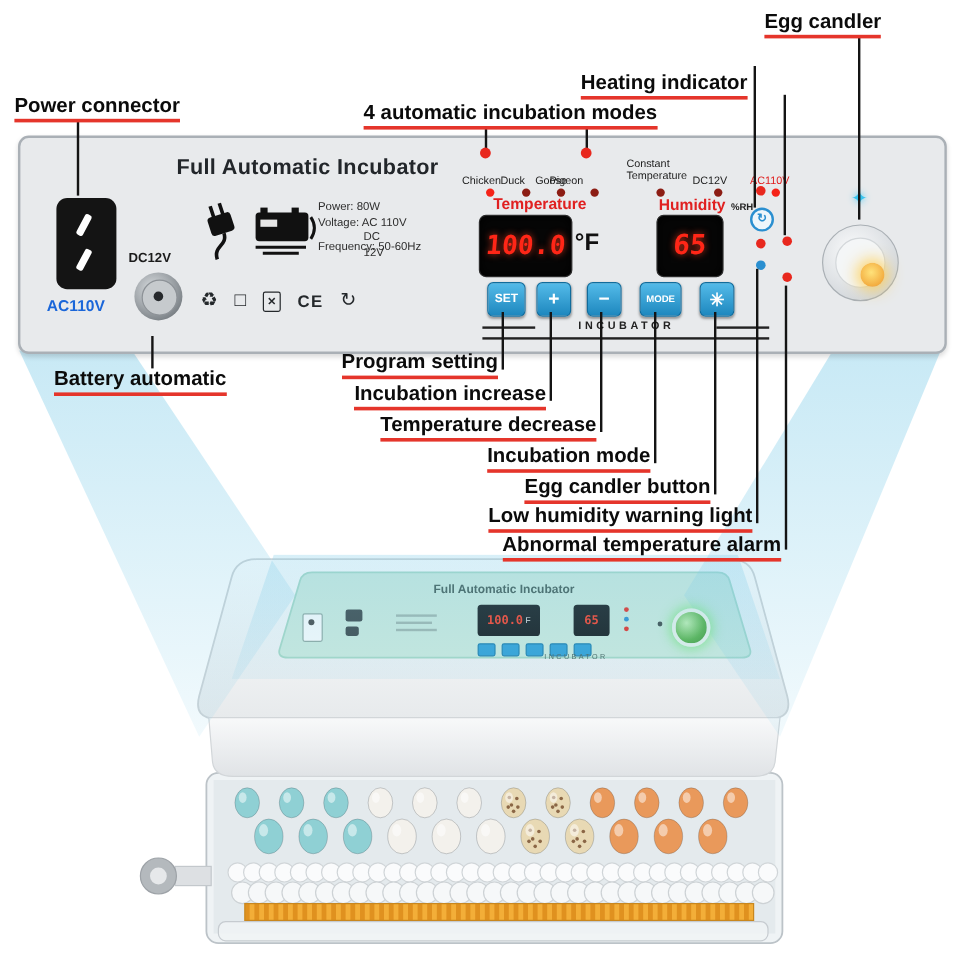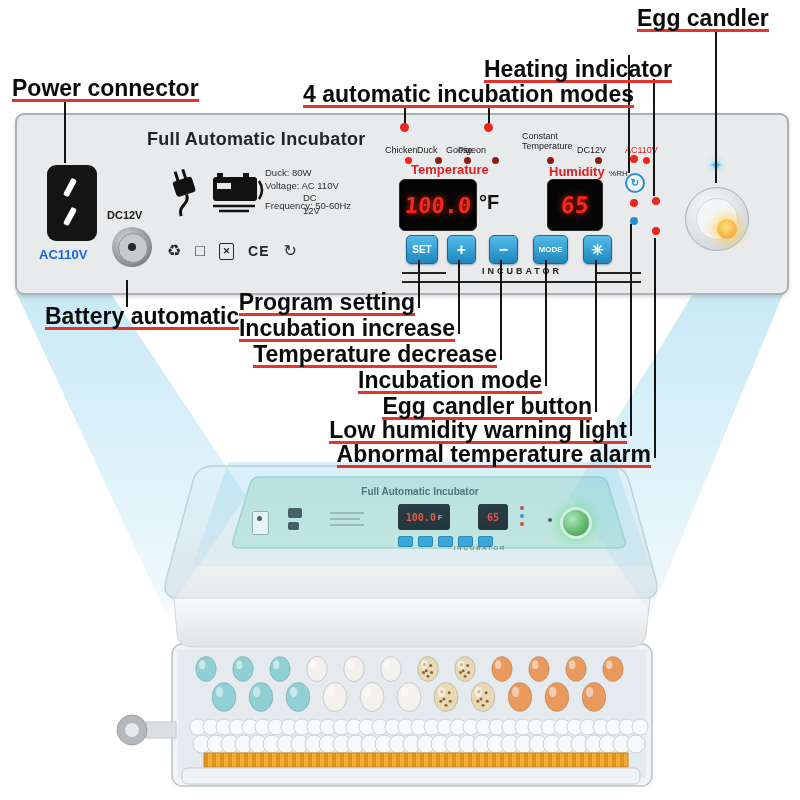--- a/index.html
+++ b/index.html
@@ -1,20 +1,20 @@
 <!DOCTYPE html>
 <html><head>
 <meta charset="utf-8">
 <style>
   html,body{margin:0;padding:0;background:#fff;}
   .scene{position:relative;width:800px;height:800px;background:#ffffff;overflow:hidden;
          font-family:"Liberation Sans",sans-serif;}
   svg{position:absolute;left:0;top:0;z-index:1;}
   
-  .lbl{position:absolute;font-weight:bold;font-size:23px;color:#0b0b0b;white-space:nowrap;
+  .lbl{position:absolute;font-weight:bold;font-size:17px;color:#0b0b0b;white-space:nowrap;
        border-bottom:3px solid #e5352b;padding-bottom:1px;z-index:6;line-height:20px;}
   .cline{position:absolute;width:2px;background:#141414;z-index:5;}
   .rdot{position:absolute;width:9px;height:9px;border-radius:50%;background:#e8281e;z-index:6;}
   
   .panel{position:absolute;left:15px;top:113px;width:770px;height:178px;background:#e8eaec;
          border:2px solid #aab0b6;border-radius:9px;z-index:2;box-shadow:0 2px 4px rgba(0,0,0,.15);}
   .panel *{position:absolute;}
   .ptitle{left:130px;top:14px;font-size:18px;font-weight:600;color:#22262a;letter-spacing:.3px;}
   .socket{left:30px;top:50px;width:50px;height:76px;background:#141414;border-radius:9px;}
   .prong{position:absolute;width:6px;height:19px;background:#fff;border-radius:2px;transform:rotate(28deg);}
@@ -292,21 +292,21 @@
     <svg style="left:192px;top:56px;" width="56" height="44" viewBox="0 0 56 44">
       <rect x="8" y="2" width="6" height="5" fill="#111"></rect>
       <rect x="34" y="2" width="6" height="5" fill="#111"></rect>
       <rect x="4" y="6" width="44" height="24" rx="3" fill="#111"></rect>
       <rect x="8" y="12" width="14" height="6" fill="#fff" opacity="0.9"></rect>
       <path d="M50 10 q6 9 0 18" stroke="#111" stroke-width="2.5" fill="none"></path>
       <path d="M4 35 h42 M10 40 h30" stroke="#111" stroke-width="2.5"></path>
     </svg>
 
     <div class="specs">
-      <span class="spec">Duck: 80W</span>
+      <span class="spec">Power: 80W</span>
       <span class="spec">Voltage: AC 110V</span>
       <span class="spec ind">DC 12V</span>
       <span class="spec">Frequency: 50-60Hz</span>
     </div>
 
     <div class="certs">
       <span class="cert">♻</span>
       <span class="cert">□</span>
       <span class="trash">✕</span>
       <span class="ce">CE</span>
@@ -330,21 +330,21 @@
     <span class="pdot" style="left:626px;top:42px;background:#f52318;"></span>
 
     <div class="tlabel" style="left:394px;top:47px;">Temperature</div>
     <div class="disp" style="left:382px;top:64px;width:76px;height:50px;">
       <span class="seg" style="font-size:22px;">100.0</span>
     </div>
     <div class="unit" style="left:462px;top:76px;">°F</div>
 
     <div style="left:532px;top:47px;white-space:nowrap;">
       <span class="tlabel" style="position:static;">Humidity</span>
-      <span style="position:static;font-size:8px;color:#222;font-weight:normal;">%RH</span>
+      <span style="position:static;font-size:8px;color:#222;font-weight:bold;">%RH</span>
     </div>
     <div class="disp" style="left:530px;top:64px;width:54px;height:50px;">
       <span class="seg" style="font-size:23px;">65</span>
     </div>
 
     <div class="btn" style="left:389px;top:120px;width:30px;font-size:10px;">SET</div>
     <div class="btn" style="left:430px;top:120px;width:27px;font-size:16px;">+</div>
     <div class="btn" style="left:472px;top:120px;width:27px;font-size:16px;">−</div>
     <div class="btn" style="left:516px;top:120px;width:33px;font-size:8px;">MODE</div>
     <div class="btn" style="left:566px;top:120px;width:27px;font-size:15px;">✳</div>

